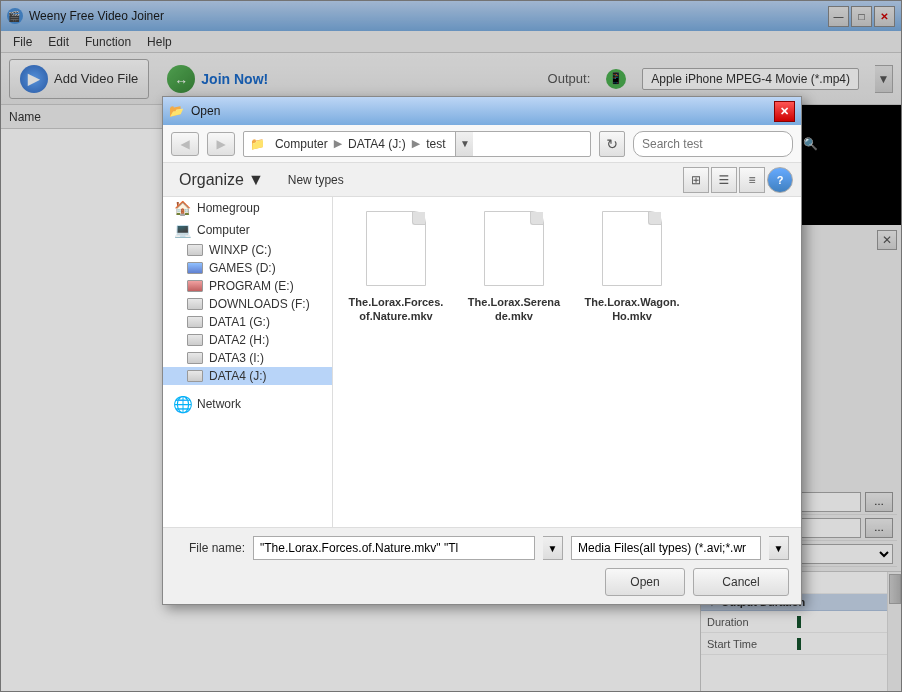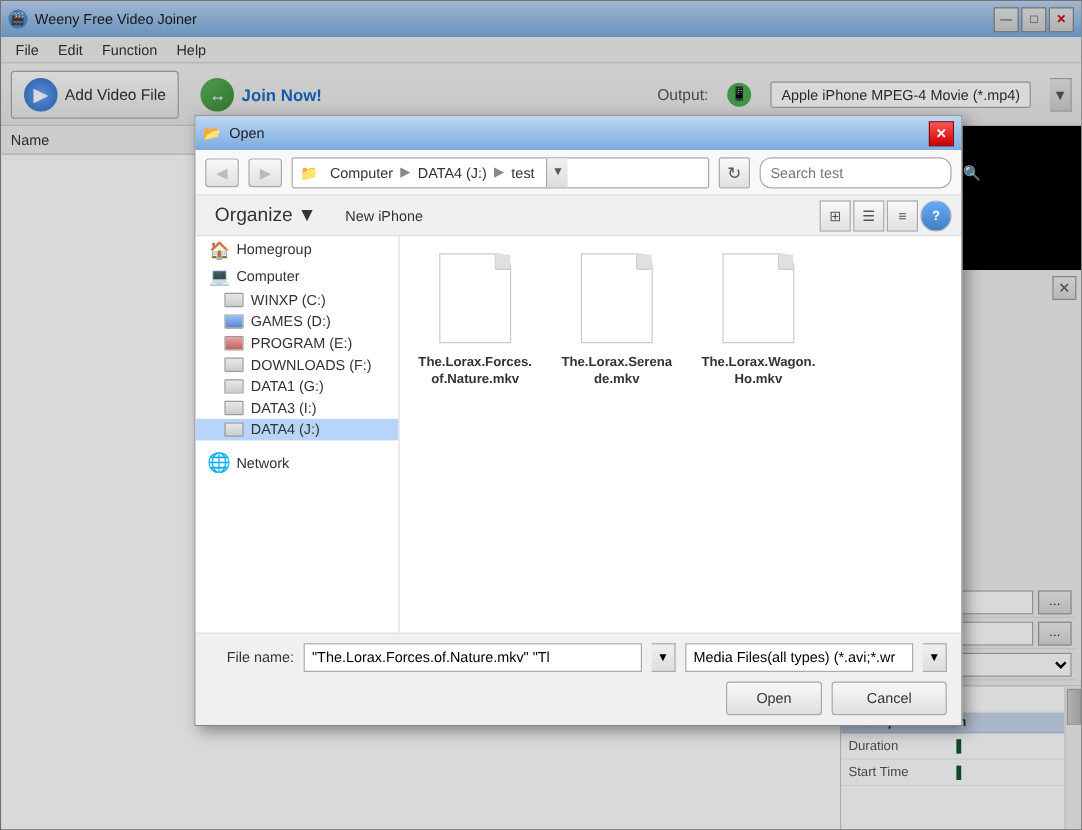--- a/index.html
+++ b/index.html
@@ -879,21 +879,21 @@
         <span style="color:#aaa;">🔍</span>
       </div>
     </div>
 
     <div class="dialog-inner-toolbar">
       <div class="organize-btn">
         <span>Organize</span>
         <span>▼</span>
       </div>
       <div class="new-folder-btn">
-        <span>New iPhone</span>
+        <span>New types</span>
       </div>
       <div class="view-btns">
         <div class="view-btn">⊞</div>
         <div class="view-btn">☰</div>
         <div class="view-btn">≡</div>
         <div class="view-btn" style="border-radius:50%; background:linear-gradient(to bottom,#6af,#4080c0); color:white; font-weight:bold; font-size:11px;">?</div>
       </div>
     </div>
 
     <div class="dialog-content">
@@ -925,20 +925,24 @@
         <div class="nav-subitem">
           <div class="drive-icon"></div>
           <span>DOWNLOADS (F:)</span>
         </div>
         <div class="nav-subitem">
           <div class="drive-icon"></div>
           <span>DATA1 (G:)</span>
         </div>
         <div class="nav-subitem">
           <div class="drive-icon"></div>
+          <span>DATA2 (H:)</span>
+        </div>
+        <div class="nav-subitem">
+          <div class="drive-icon"></div>
           <span>DATA3 (I:)</span>
         </div>
         <div class="nav-subitem selected">
           <div class="drive-icon"></div>
           <span>DATA4 (J:)</span>
         </div>
 
         <div class="nav-group-item" style="margin-top:8px;">
           <span class="nav-item-icon network-icon">🌐</span>
           <span>Network</span>

